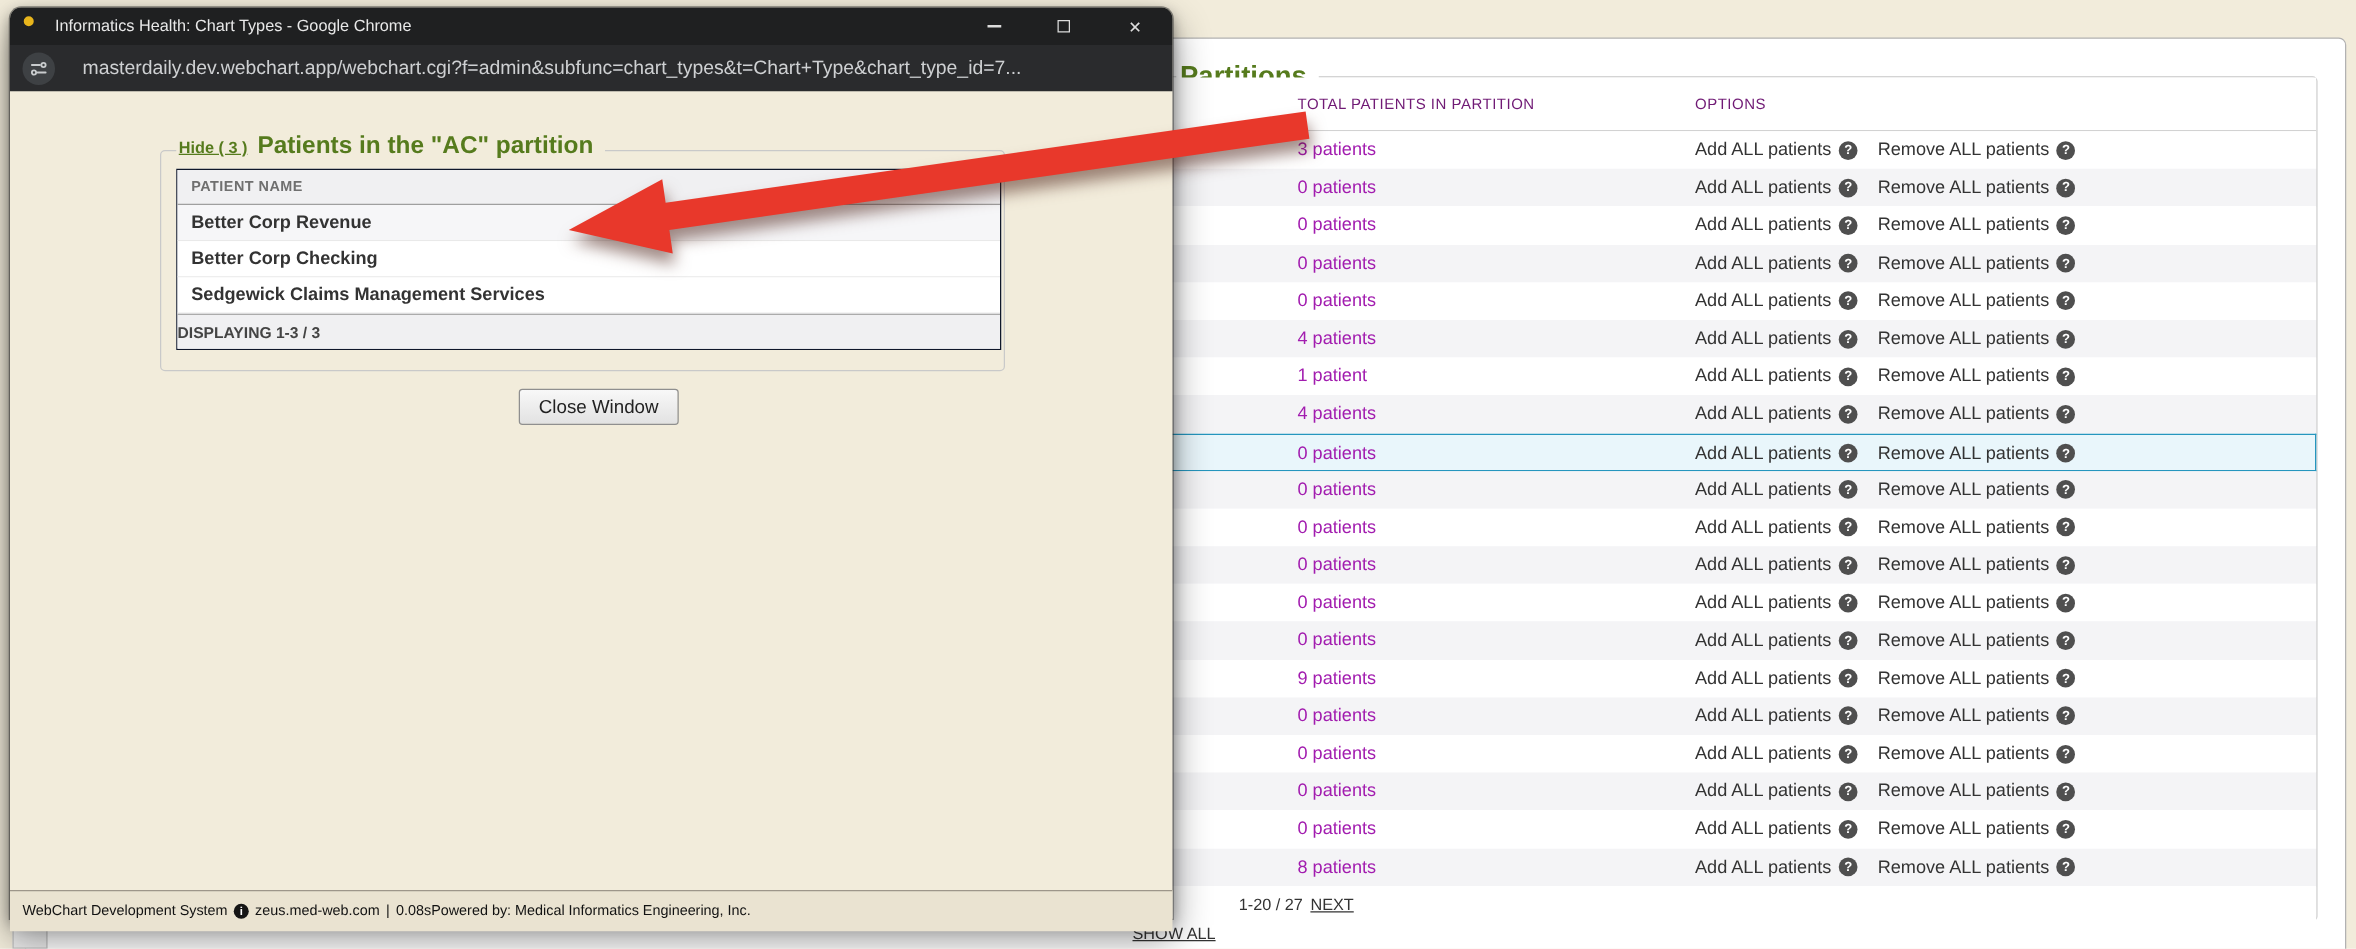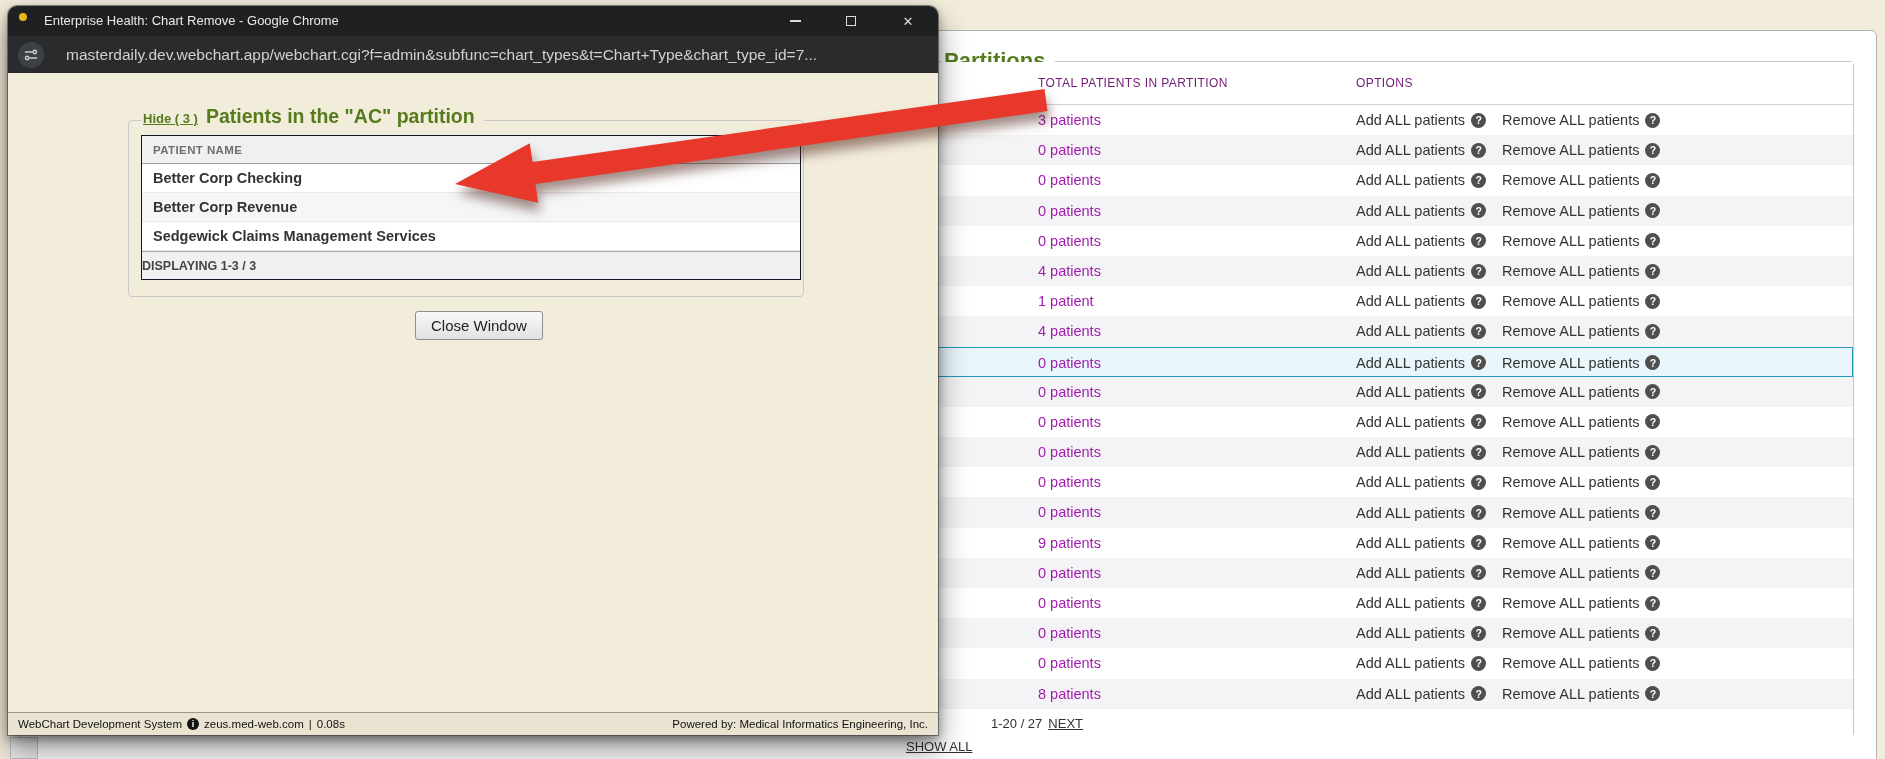--- a/index.html
+++ b/index.html
@@ -150,23 +150,23 @@
     background:#f0f0f2; border-top:1px solid #ababab;
     font-size:12.5px; color:#444;
   }
   #close-button {
     position:absolute; left:407px; top:305px; height:29px; padding:0 15px;
     font-family:"Liberation Sans", sans-serif; font-size:15px; color:#222;
     background:linear-gradient(#f8f8f8, #e2e2e2);
     border:1px solid #8f8f8f; border-radius:3px; cursor:pointer;
   }
   #statusbar {
-    position:absolute; left:0; right:0; top:706px; height:23px;
+    position:absolute; left:0; right:0; top:706px; height:33px;
     background:#eae3d1; border-top:1px solid #9d968a;
-    display:flex; justify-content:space-between; align-items:center;
+    display:flex; justify-content:flex-start; align-items:center;
     padding:0 10px; font-size:11.5px; color:#121212;
   }
   #statusbar .left { display:flex; align-items:center; gap:5px; }
   #info-icon {
     width:12px; height:12px; border-radius:50%; background:#151515; color:#fff;
     font-size:9px; font-weight:bold; display:flex; align-items:center; justify-content:center;
   }
 
   
   #arrow-overlay {
@@ -396,21 +396,21 @@
       </span>
     </div>
   </div>
   <a id="show-all">SHOW ALL</a>
 </div>
 <div id="bg-corner-box"></div>
 
 <div id="chrome-window">
   <div id="titlebar">
     <div id="favicon"></div>
-    <span id="window-title">Enterprise Health: Chart Remove - Google Chrome</span>
+    <span id="window-title">Informatics Health: Chart Types - Google Chrome</span>
     <div class="win-btn" id="btn-min">
         <div class="bar"></div>
       </div>
     <div class="win-btn" id="btn-max">
         <div class="box"></div>
       </div>
     <div class="win-btn" id="btn-close">✕</div>
   </div>
   <div id="urlbar">
     <div id="tune-circle">
@@ -427,22 +427,22 @@
   </div>
 
   <div id="popup-legend">
     <a id="hide-link">Hide ( 3 )</a>
     <span id="popup-heading">Patients in the "AC" partition</span>
   </div>
 
   <div id="popup-fieldset">
     <div id="patient-table">
       <div class="p-head">PATIENT NAME</div>
+      <div class="p-row alt">Better Corp Revenue</div>
       <div class="p-row">Better Corp Checking</div>
-      <div class="p-row alt">Better Corp Revenue</div>
       <div class="p-row">Sedgewick Claims Management Services</div>
       <div class="p-foot">DISPLAYING 1-3 / 3</div>
     </div>
   </div>
 
   <button id="close-button">Close Window</button>
 
   <div id="statusbar">
     <div class="left">
       <span>WebChart Development System</span>

